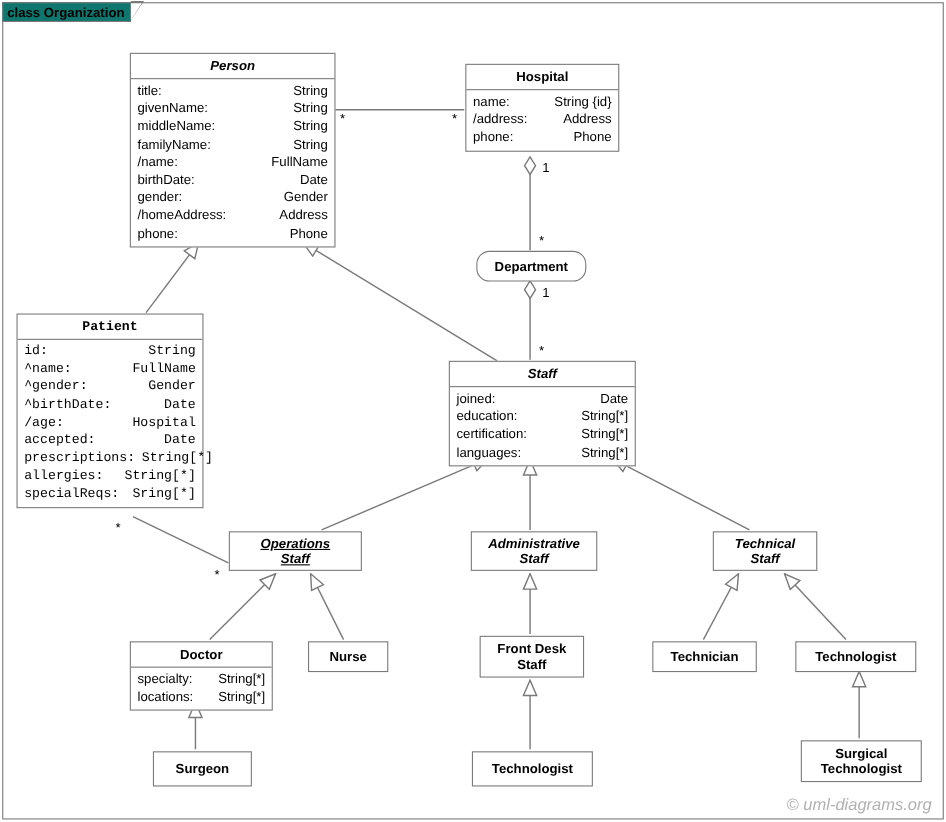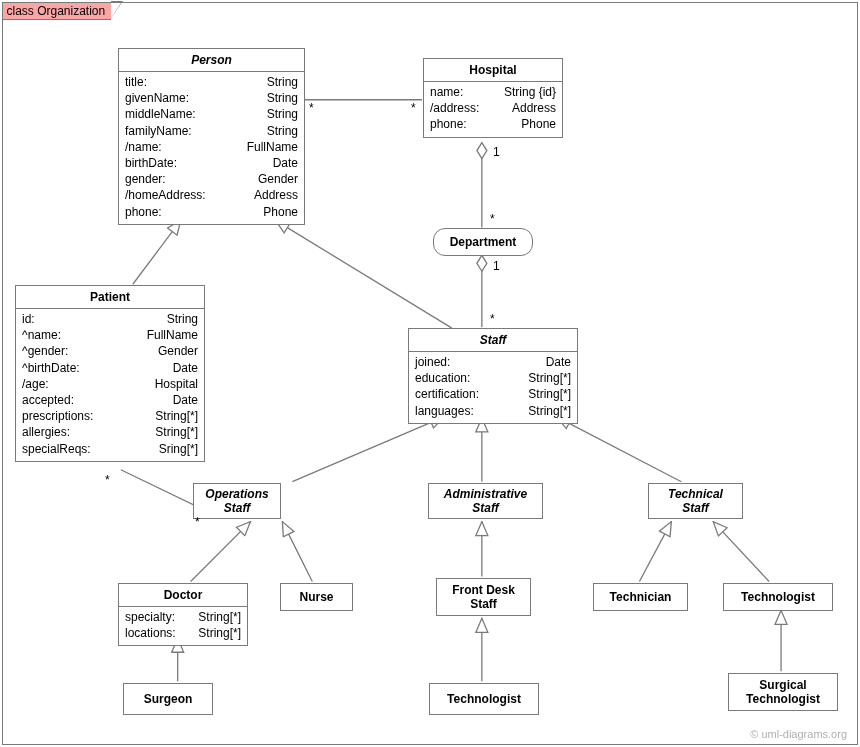--- a/index.html
+++ b/index.html
@@ -14,26 +14,26 @@
     width: 856px;
     height: 743px;
     border: 1.5px solid #7a7a7a;
     margin: 2px;
     box-sizing: border-box;
   }
   .frame-tab {
     position: absolute;
     top: -1.5px;
     left: -1.5px;
-    background: #fca5a5;
+    background: #0f766e;
     border: 1.5px solid #7a7a7a;
     border-right: none;
     padding: 1px 6px 1px 4px;
     font-size: 12px;
-    font-weight: normal;
+    font-weight: bold;
   }
   .frame-tab::after {
     content: "";
     position: absolute;
     top: -1.5px;
     right: -12px;
     width: 0; height: 0;
     border-top: 0 solid transparent;
     border-left: 12px solid #7a7a7a;
     border-bottom: 17px solid transparent;
@@ -83,22 +83,23 @@
   }
   .mult {
     position: absolute;
     font-size: 12px;
     background: transparent;
   }
   .copyright {
     position: absolute;
     bottom: 4px;
     right: 10px;
-    font-size: 11px;
+    font-size: 15px;
     color: #b0b0b0;
+    font-style: italic;
   }
 </style>
 </head>
 <body>
 
 <div class="frame">
   <div class="frame-tab">class Organization</div>
 
   <svg class="connectors" viewBox="0 0 856 743">
     <defs>
@@ -204,21 +205,21 @@
           <span>phone:</span>
           <span>Phone</span>
         </div>
     </div>
   </div>
 
   <div class="class-box" style="left:430px; top:225px; width:100px;border-radius:12px;">
     <div class="class-title no-italic no-border" style="padding:6px 2px;">Department</div>
   </div>
 
-  <div class="class-box" style="left:12px; top:282px; width:190px;">
+  <div class="class-box" style="left:12px; top:282px; width:170px;font-family:Liberation Mono, monospace;">
     <div class="class-title no-italic">Patient</div>
     <div class="attrs">
       <div class="attr-row">
           <span>id:</span>
           <span>String</span>
         </div>
       <div class="attr-row">
           <span>^name:</span>
           <span>FullName</span>
         </div>
@@ -268,21 +269,21 @@
           <span>certification:</span>
           <span>String[*]</span>
         </div>
       <div class="attr-row">
           <span>languages:</span>
           <span>String[*]</span>
         </div>
     </div>
   </div>
 
-  <div class="class-box" style="left:190px; top:480px; width:88px;">
+  <div class="class-box" style="left:205px; top:480px; width:121px;text-decoration:underline;">
     <div class="class-title no-border" style="padding:3px 2px; white-space:pre-line;">Operations
 Staff</div>
   </div>
 
   <div class="class-box" style="left:425px; top:480px; width:115px;">
     <div class="class-title no-border" style="padding:3px 2px; white-space:pre-line;">Administrative
 Staff</div>
   </div>
 
   <div class="class-box" style="left:645px; top:480px; width:95px;">
@@ -314,21 +315,21 @@
   </div>
 
   <div class="class-box" style="left:590px; top:580px; width:95px;">
     <div class="class-title no-italic no-border" style="padding:6px 2px;">Technician</div>
   </div>
 
   <div class="class-box" style="left:720px; top:580px; width:110px;">
     <div class="class-title no-italic no-border" style="padding:6px 2px;">Technologist</div>
   </div>
 
-  <div class="class-box" style="left:120px; top:680px; width:90px;">
+  <div class="class-box" style="left:136px; top:680px; width:90px;">
     <div class="class-title no-italic no-border" style="padding:8px 2px;">Surgeon</div>
   </div>
 
   <div class="class-box" style="left:426px; top:680px; width:110px;">
     <div class="class-title no-italic no-border" style="padding:8px 2px;">Technologist</div>
   </div>
 
   <div class="class-box" style="left:725px; top:670px; width:110px;">
     <div class="class-title no-italic no-border" style="padding:4px 2px; white-space:pre-line;">Surgical
 Technologist</div>

